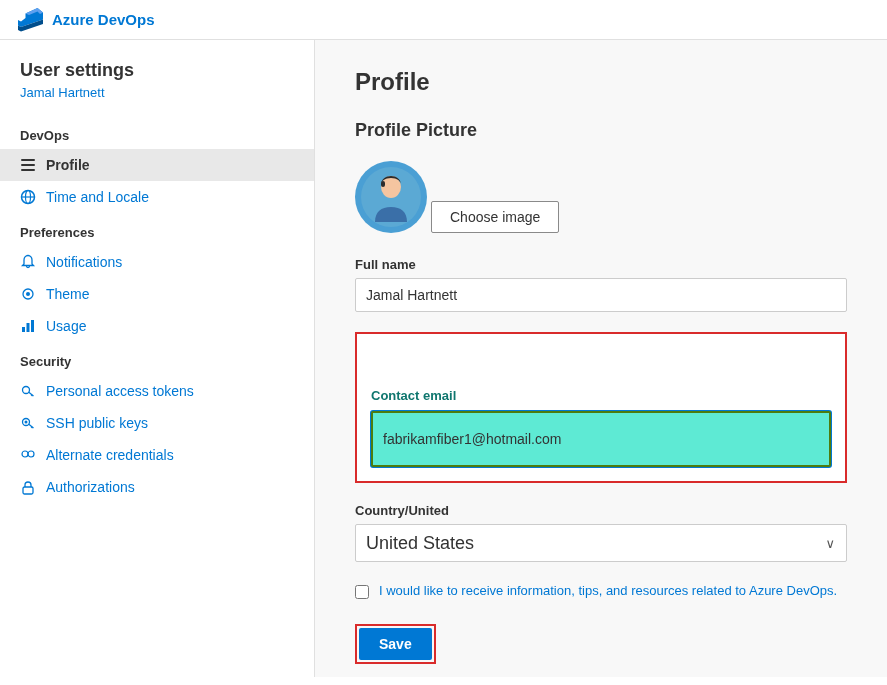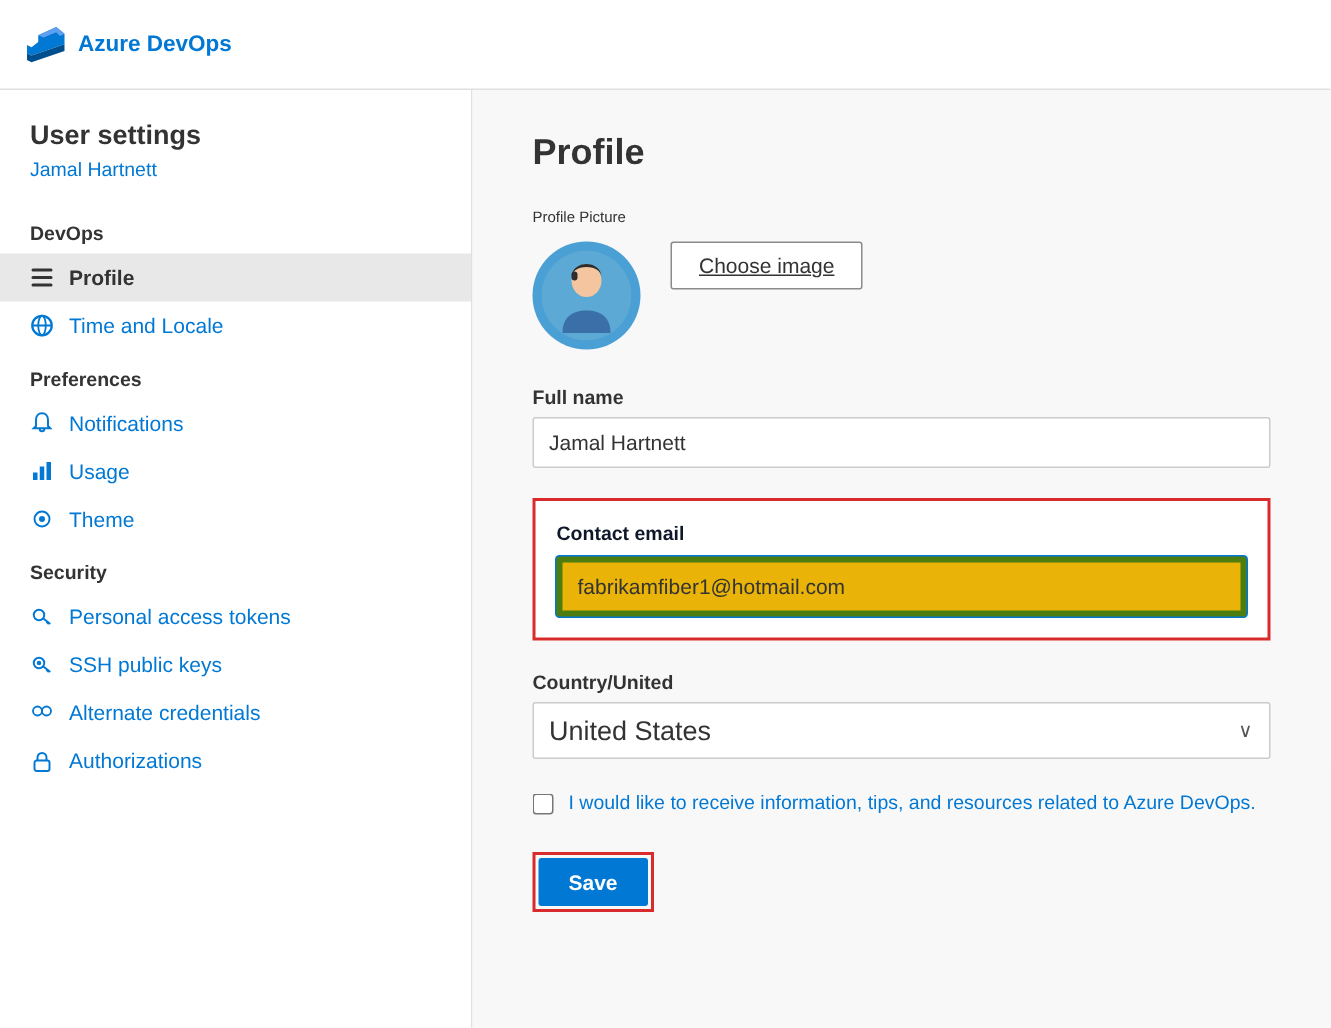--- a/index.html
+++ b/index.html
@@ -11,21 +11,21 @@
       width: 887px;
       height: 685px;
       overflow: hidden;
     }
 
     
     .top-bar {
       display: flex;
       align-items: center;
       padding: 0 16px;
-      height: 60px;
+      height: 40px;
       border-bottom: 1px solid #e0e0e0;
       background: #fff;
     }
     .top-bar-logo {
       display: flex;
       align-items: center;
       gap: 8px;
     }
     .logo-icon {
       width: 28px;
@@ -103,33 +103,32 @@
       background: #f8f8f8;
     }
     .page-title {
       font-size: 24px;
       font-weight: 700;
       color: #333;
       margin-bottom: 24px;
     }
 
     .section-label {
-      font-size: 10px;
-      font-weight: 400;
-      color: #333;
-      margin-bottom: 10px;
+      font-size: 18px;
+      font-weight: 700;
+      color: #333;
+      margin-bottom: 20px;
     }
 
     
     .profile-picture-row {
       display: flex;
-      align-items: flex-start;
-      gap: 20px;
+      align-items: flex-end;
+      gap: 4px;
       margin-bottom: 24px;
-      text-decoration: underline;
     }
     .avatar-circle {
       width: 72px;
       height: 72px;
       border-radius: 50%;
       background: #4a9fd4;
       display: flex;
       align-items: center;
       justify-content: center;
       overflow: hidden;
@@ -172,31 +171,32 @@
     .contact-email-section {
       border: 2px solid #d92b2b;
       padding: 14px 14px 14px 14px;
       margin-bottom: 20px;
       background: #fff;
     }
     .contact-email-section label {
       display: block;
       font-size: 13px;
       font-weight: 600;
-      color: #0f172a;
+      color: #0f766e;
       margin-bottom: 8px;
+      margin-top: 40px;
     }
     .contact-email-input {
       width: 100%;
-      padding: 8px 10px;
-      border: 4px solid #4d7c0f;
+      padding: 18px 10px;
+      border: 2px solid #4d7c0f;
       font-size: 14px;
       color: #333;
       outline: none;
-      background: #eab308;
+      background: #5eead4;
       border-radius: 2px;
       box-shadow: 0 0 0 1px #0078d4;
     }
 
     
     .country-select {
       width: 100%;
       padding: 8px 10px;
       border: 1px solid #ccc;
       font-size: 18px;
@@ -310,36 +310,36 @@
             <path d="M8 1.5C5.5 1.5 4 3.5 4 6V10L2.5 11.5H13.5L12 10V6C12 3.5 10.5 1.5 8 1.5Z" stroke="#0078d4" stroke-width="1.3" fill="none"></path>
             <path d="M6.5 12C6.5 12.8 7.2 13.5 8 13.5C8.8 13.5 9.5 12.8 9.5 12" stroke="#0078d4" stroke-width="1.3"></path>
           </svg>
       </span>
       <span>Notifications</span>
     </div>
 
     <div class="sidebar-item">
       <span class="item-icon">
         <svg width="16" height="16" viewBox="0 0 16 16" fill="none">
+            <circle cx="8" cy="8" r="5" stroke="#0078d4" stroke-width="1.3"></circle>
+            <circle cx="8" cy="8" r="2" fill="#0078d4"></circle>
+          </svg>
+      </span>
+      <span>Theme</span>
+    </div>
+
+    <div class="sidebar-item">
+      <span class="item-icon">
+        <svg width="16" height="16" viewBox="0 0 16 16" fill="none">
             <rect x="2" y="9" width="3" height="5" fill="#0078d4"></rect>
             <rect x="6.5" y="5" width="3" height="9" fill="#0078d4"></rect>
             <rect x="11" y="2" width="3" height="12" fill="#0078d4"></rect>
           </svg>
       </span>
       <span>Usage</span>
-    </div>
-
-    <div class="sidebar-item">
-      <span class="item-icon">
-        <svg width="16" height="16" viewBox="0 0 16 16" fill="none">
-            <circle cx="8" cy="8" r="5" stroke="#0078d4" stroke-width="1.3"></circle>
-            <circle cx="8" cy="8" r="2" fill="#0078d4"></circle>
-          </svg>
-      </span>
-      <span>Theme</span>
     </div>
 
     <div class="sidebar-section-label">Security</div>
 
     <div class="sidebar-item">
       <span class="item-icon">
         <svg width="16" height="16" viewBox="0 0 16 16" fill="none">
             <circle cx="6" cy="7" r="3.5" stroke="#0078d4" stroke-width="1.3"></circle>
             <path d="M8.5 9L13.5 13" stroke="#0078d4" stroke-width="1.3"></path>
             <path d="M11 11.5L12.5 13" stroke="#0078d4" stroke-width="1.3"></path>

